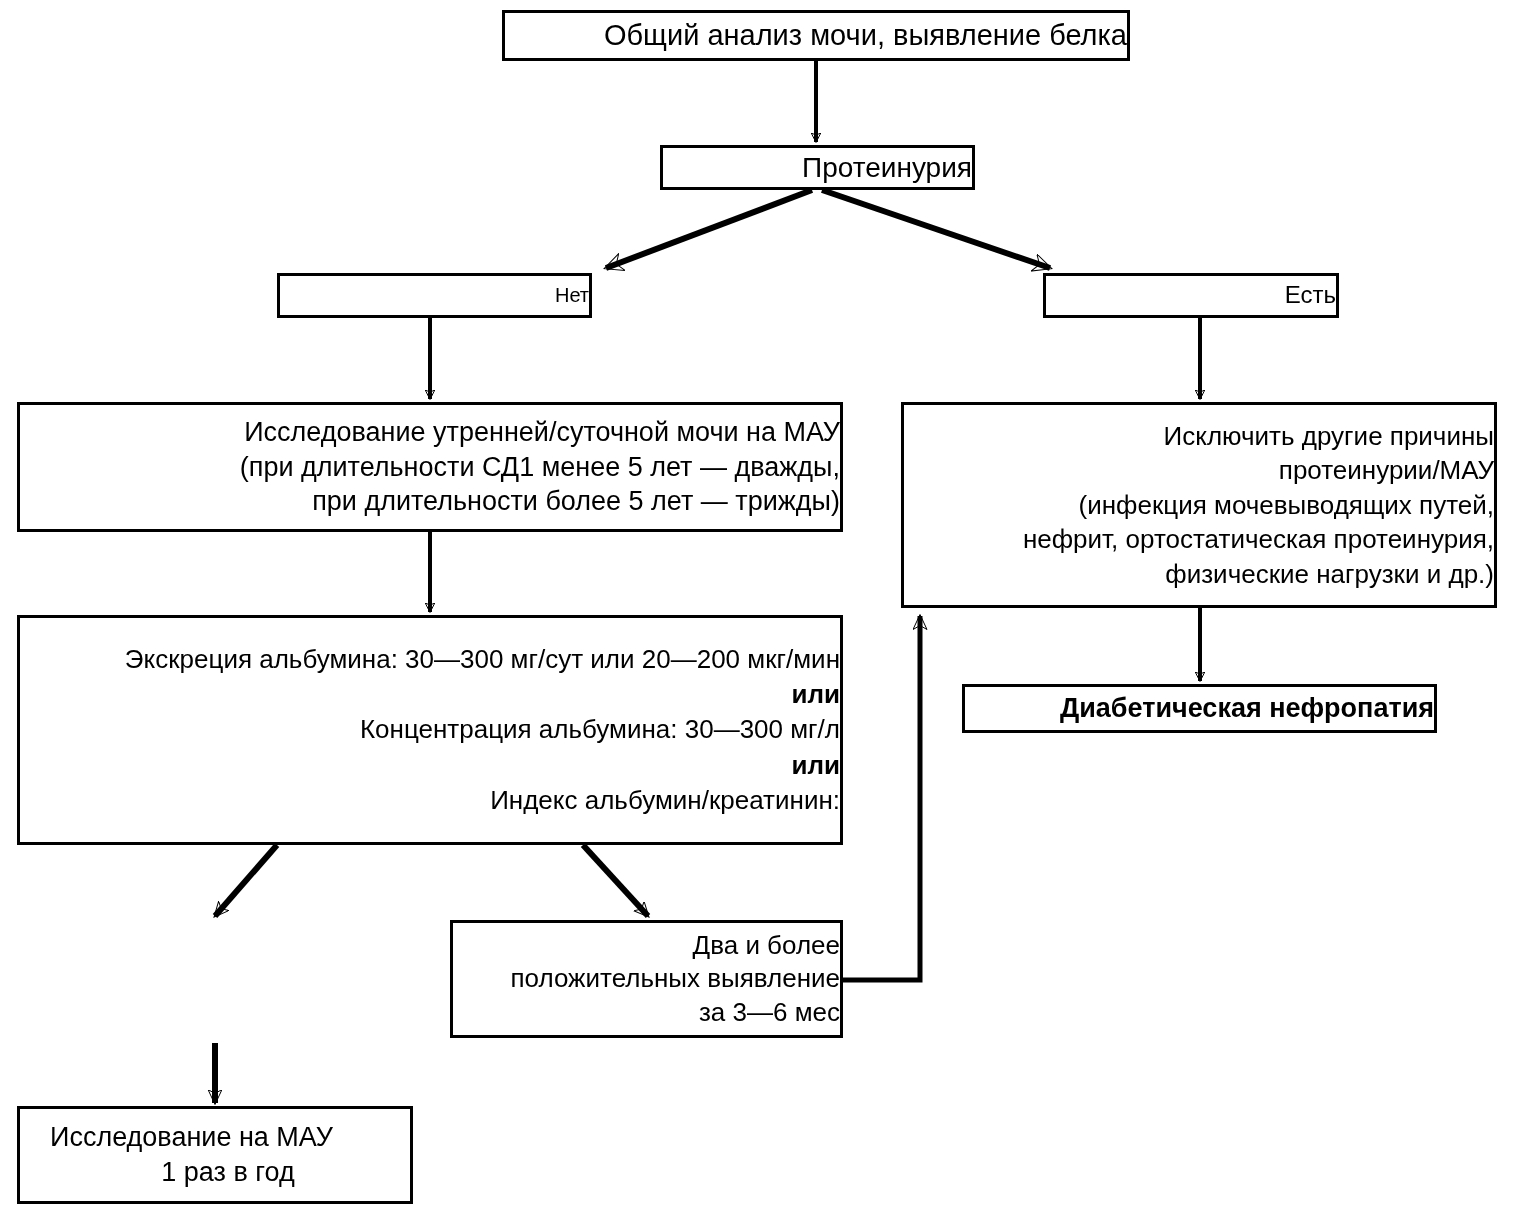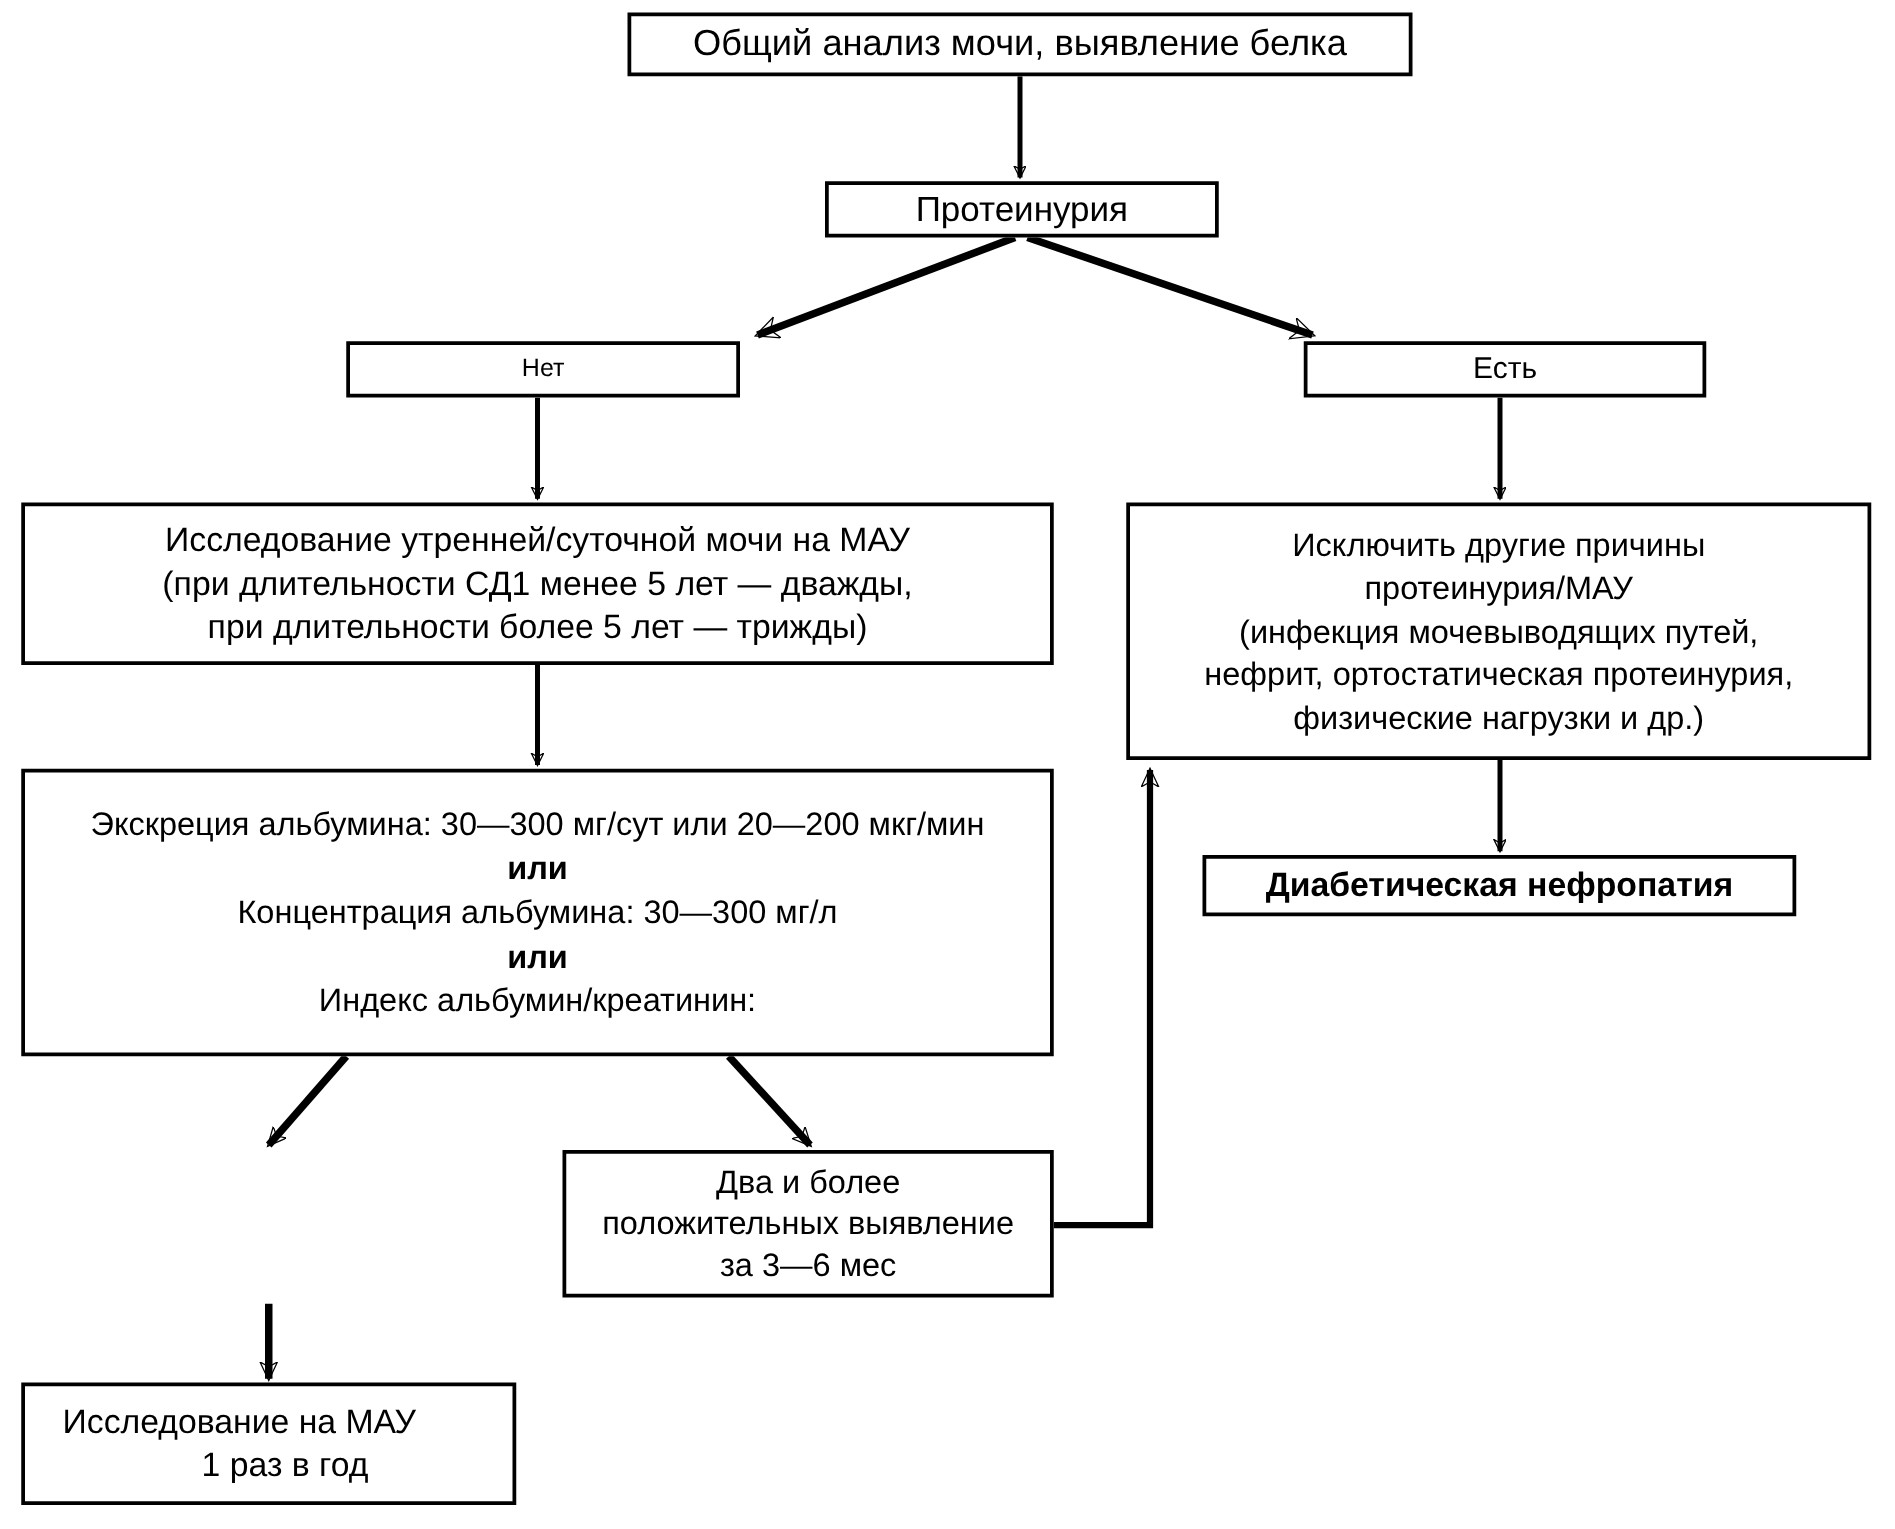--- a/index.html
+++ b/index.html
@@ -16,21 +16,21 @@
     color: #000000;
     overflow: hidden;
   }
   .node {
     position: absolute;
     box-sizing: border-box;
     border: 3px solid #000000;
     background: #ffffff;
     display: flex;
     flex-direction: column;
-    align-items: center;
+    align-items: flex-end;
     justify-content: center;
     text-align: center;
     line-height: 1.28;
     font-size: 27px;
     z-index: 2;
     white-space: nowrap;
   }
   .node .ln { display: block; }
   .node.bold { font-weight: bold; }
   .ln.bold { font-weight: bold; }
@@ -91,41 +91,41 @@
   </div>
 
   <div class="node" style="left:660px; top:145px; width:315px; height:45px; font-size:28px;">
     <span class="ln">Протеинурия</span>
   </div>
 
   <div class="node" style="left:277px; top:273px; width:315px; height:45px; font-size:20px;">
     <span class="ln">Нет</span>
   </div>
 
-  <div class="node" style="left:1043px; top:273px; width:322px; height:45px; font-size:24px;">
+  <div class="node" style="left:1043px; top:273px; width:296px; height:45px; font-size:24px;">
     <span class="ln">Есть</span>
   </div>
 
   <div class="node" style="left:17px; top:402px; width:826px; height:130px; font-size:27px;">
     <span class="ln">Исследование утренней/суточной мочи на МАУ</span>
     <span class="ln">(при длительности СД1 менее 5 лет — дважды,</span>
     <span class="ln">при длительности более 5 лет — трижды)</span>
   </div>
 
   <div class="node" style="left:17px; top:615px; width:826px; height:230px; font-size:26px; line-height:1.36;">
     <span class="ln">Экскреция альбумина: 30—300 мг/сут или 20—200 мкг/мин</span>
     <span class="ln bold">или</span>
     <span class="ln">Концентрация альбумина: 30—300 мг/л</span>
     <span class="ln bold">или</span>
     <span class="ln">Индекс альбумин/креатинин:</span>
   </div>
 
   <div class="node" style="left:901px; top:402px; width:596px; height:206px; font-size:26px; line-height:1.33;">
     <span class="ln">Исключить другие причины</span>
-    <span class="ln">протеинурия/МАУ</span>
+    <span class="ln">протеинурии/МАУ</span>
     <span class="ln">(инфекция мочевыводящих путей,</span>
     <span class="ln">нефрит, ортостатическая протеинурия,</span>
     <span class="ln">физические нагрузки и др.)</span>
   </div>
 
   <div class="node bold" style="left:962px; top:684px; width:475px; height:49px; font-size:27px;">
     <span class="ln">Диабетическая нефропатия</span>
   </div>
 
 

